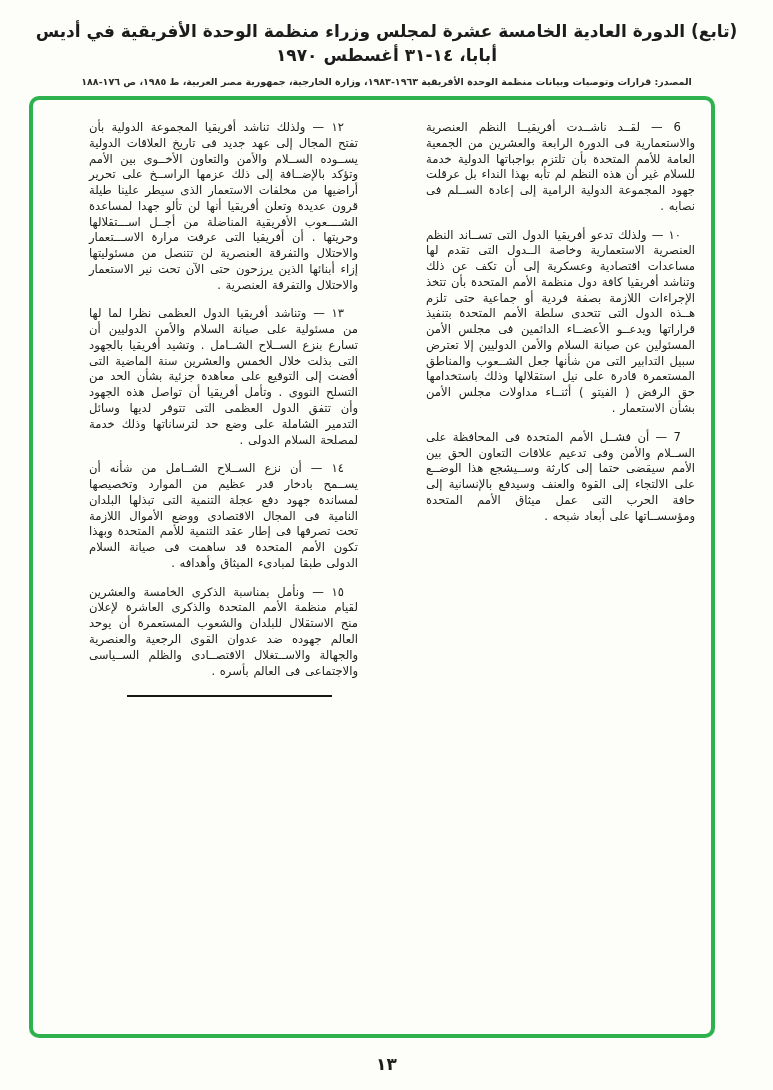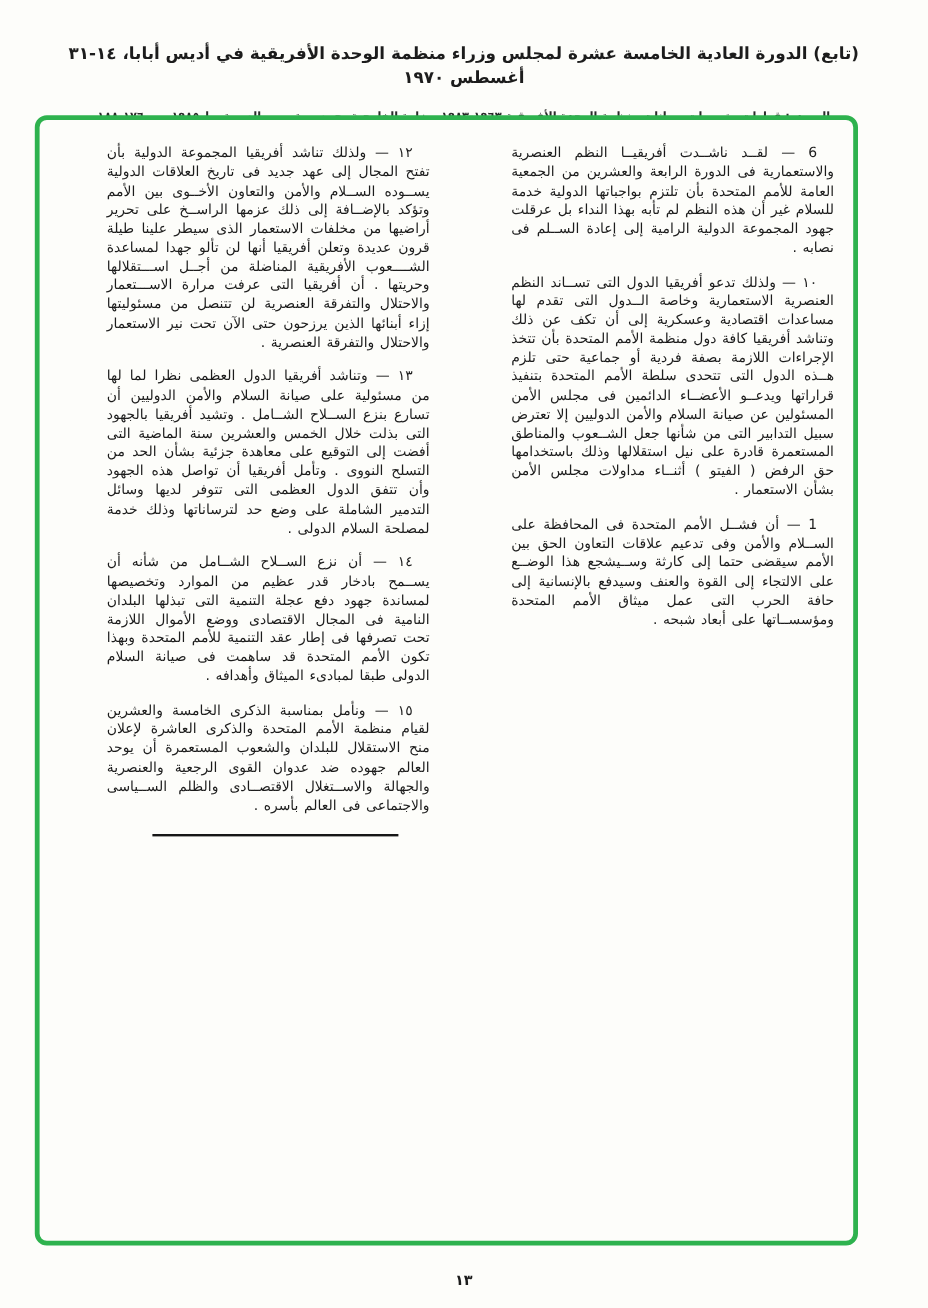--- a/index.html
+++ b/index.html
@@ -15,24 +15,24 @@
     color:var(--ink);
     position:relative;
     direction:rtl;
     overflow:hidden;
   }
   .header{
     padding-top:20px;
     text-align:center;
   }
   .header-title{
-    font-size:14px;
+    font-size:17px;
     font-weight:bold;
     letter-spacing:0;
-    margin:16px 30px;
+    margin:0 30px;
     line-height:1.4;
   }
   .source-line{
     font-size:9.5px;
     font-weight:bold;
     color:#2a2a2a;
     margin:7px 40px 12px 40px;
     line-height:1.4;
   }
   .content-frame{
@@ -68,38 +68,38 @@
     width:205px;
     height:2px;
     background:#161616;
     margin:16px 26px 0 0;
   }
   .page-number{
     position:absolute;
     bottom:16px;
     left:0;right:0;
     text-align:center;
-    font-size:12px;
+    font-size:17px;
     font-weight:bold;
   }
 </style>
 </head>
 <body>
 
 <header class="header">
   <div class="header-title">(تابع) الدورة العادية الخامسة عشرة لمجلس وزراء منظمة الوحدة الأفريقية في أديس أبابا، ١٤-٣١ أغسطس ١٩٧٠</div>
   <div class="source-line">المصدر: قرارات وتوصيات وبيانات منظمة الوحدة الأفريقية ١٩٦٣-١٩٨٣، وزارة الخارجية، جمهورية مصر العربية، ط ١٩٨٥، ص ١٧٦-١٨٨</div>
 </header>
 
 <main class="content-frame">
   <div class="columns">
     <div class="col">
         <p>6 — لقــد ناشــدت أفريقيــا النظم العنصرية والاستعمارية فى الدورة الرابعة والعشرين من الجمعية العامة للأمم المتحدة بأن تلتزم بواجباتها الدولية خدمة للسلام غير أن هذه النظم لم تأبه بهذا النداء بل عرقلت جهود المجموعة الدولية الرامية إلى إعادة الســلم فى نصابه .</p>
         <p>١٠ — ولذلك تدعو أفريقيا الدول التى تســاند النظم العنصرية الاستعمارية وخاصة الــدول التى تقدم لها مساعدات اقتصادية وعسكرية إلى أن تكف عن ذلك وتناشد أفريقيا كافة دول منظمة الأمم المتحدة بأن تتخذ الإجراءات اللازمة بصفة فردية أو جماعية حتى تلزم هــذه الدول التى تتحدى سلطة الأمم المتحدة بتنفيذ قراراتها ويدعــو الأعضــاء الدائمين فى مجلس الأمن المسئولين عن صيانة السلام والأمن الدوليين إلا تعترض سبيل التدابير التى من شأنها جعل الشــعوب والمناطق المستعمرة قادرة على نيل استقلالها وذلك باستخدامها حق الرفض ( الفيتو ) أثنــاء مداولات مجلس الأمن بشأن الاستعمار .</p>
-        <p>1 — أن فشــل الأمم المتحدة فى المحافظة على الســلام والأمن وفى تدعيم علاقات التعاون الحق بين الأمم سيقضى حتما إلى كارثة وســيشجع هذا الوضــع على الالتجاء إلى القوة والعنف وسيدفع بالإنسانية إلى حافة الحرب التى عمل ميثاق الأمم المتحدة ومؤسســاتها على أبعاد شبحه .</p>
+        <p>7 — أن فشــل الأمم المتحدة فى المحافظة على الســلام والأمن وفى تدعيم علاقات التعاون الحق بين الأمم سيقضى حتما إلى كارثة وســيشجع هذا الوضــع على الالتجاء إلى القوة والعنف وسيدفع بالإنسانية إلى حافة الحرب التى عمل ميثاق الأمم المتحدة ومؤسســاتها على أبعاد شبحه .</p>
       </div>
     <div class="col">
 
     <p>١٢ — ولذلك تناشد أفريقيا المجموعة الدولية بأن تفتح المجال إلى عهد جديد فى تاريخ العلاقات الدولية يســوده الســلام والأمن والتعاون الأخــوى بين الأمم وتؤكد بالإضــافة إلى ذلك عزمها الراســخ على تحرير أراضيها من مخلفات الاستعمار الذى سيطر علينا طيلة قرون عديدة وتعلن أفريقيا أنها لن تألو جهدا لمساعدة الشــــعوب الأفريقية المناضلة من أجــل اســـتقلالها وحريتها . أن أفريقيا التى عرفت مرارة الاســـتعمار والاحتلال والتفرقة العنصرية لن تتنصل من مسئوليتها إزاء أبنائها الذين يرزحون حتى الآن تحت نير الاستعمار والاحتلال والتفرقة العنصرية .</p>
         <p>١٣ — وتناشد أفريقيا الدول العظمى نظرا لما لها من مسئولية على صيانة السلام والأمن الدوليين أن تسارع بنزع الســلاح الشــامل . وتشيد أفريقيا بالجهود التى بذلت خلال الخمس والعشرين سنة الماضية التى أفضت إلى التوقيع على معاهدة جزئية بشأن الحد من التسلح النووى . وتأمل أفريقيا أن تواصل هذه الجهود وأن تتفق الدول العظمى التى تتوفر لديها وسائل التدمير الشاملة على وضع حد لترساناتها وذلك خدمة لمصلحة السلام الدولى .</p>
         <p>١٤ — أن نزع الســلاح الشــامل من شأنه أن يســمح بادخار قدر عظيم من الموارد وتخصيصها لمساندة جهود دفع عجلة التنمية التى تبذلها البلدان النامية فى المجال الاقتصادى ووضع الأموال اللازمة تحت تصرفها فى إطار عقد التنمية للأمم المتحدة وبهذا تكون الأمم المتحدة قد ساهمت فى صيانة السلام الدولى طبقا لمبادىء الميثاق وأهدافه .</p>
         <p>١٥ — ونأمل بمناسبة الذكرى الخامسة والعشرين لقيام منظمة الأمم المتحدة والذكرى العاشرة لإعلان منح الاستقلال للبلدان والشعوب المستعمرة أن يوحد العالم جهوده ضد عدوان القوى الرجعية والعنصرية والجهالة والاســتغلال الاقتصــادى والظلم الســياسى والاجتماعى فى العالم بأسره .</p>
         <div class="section-divider"></div>
       </div>
   </div>

